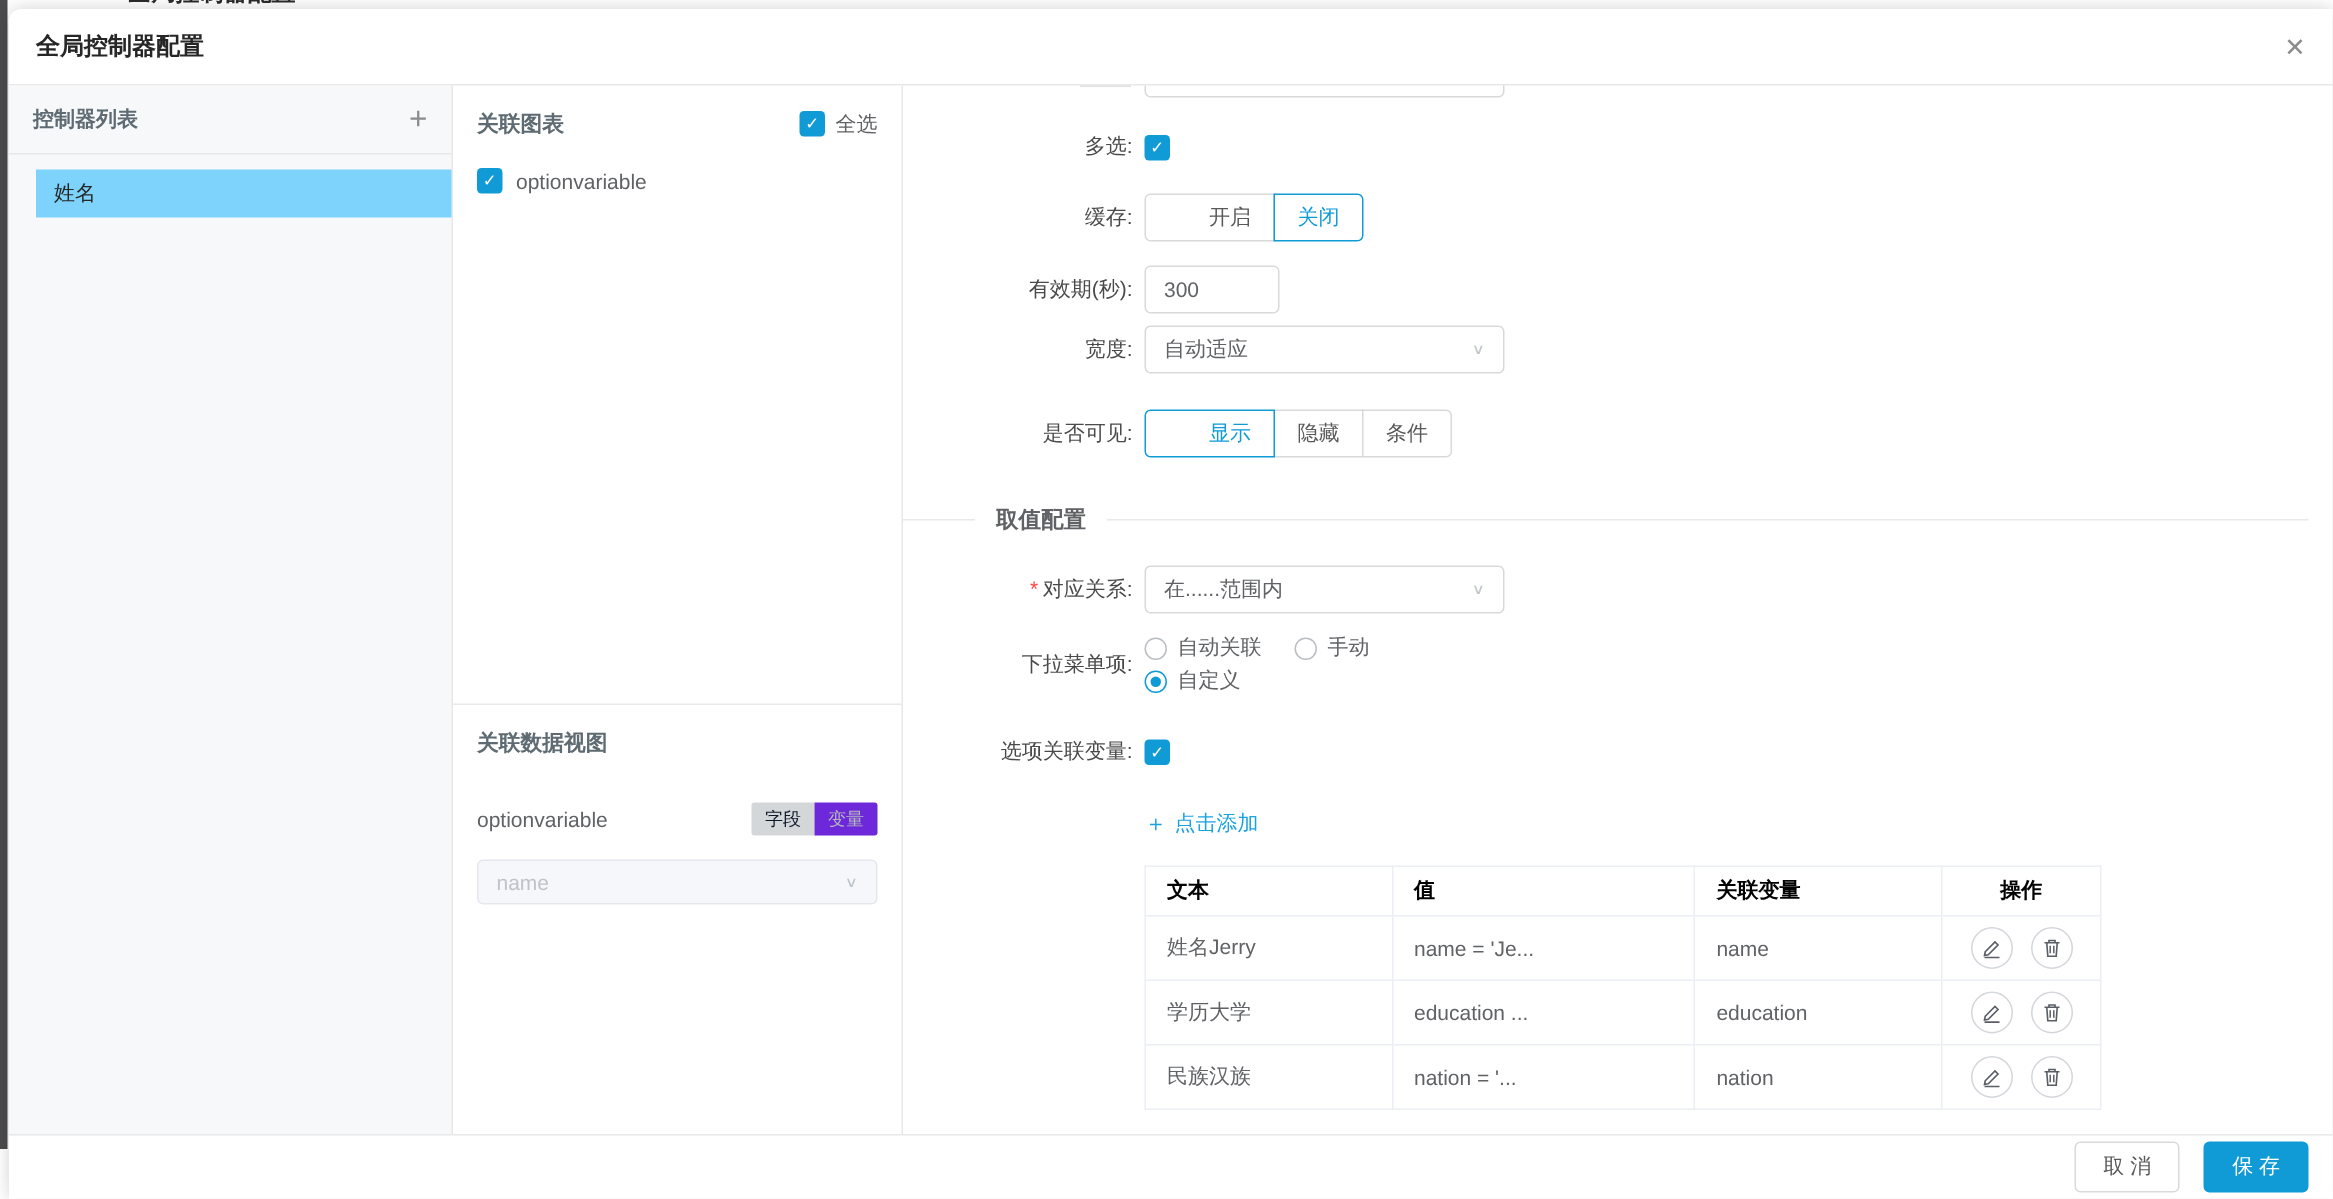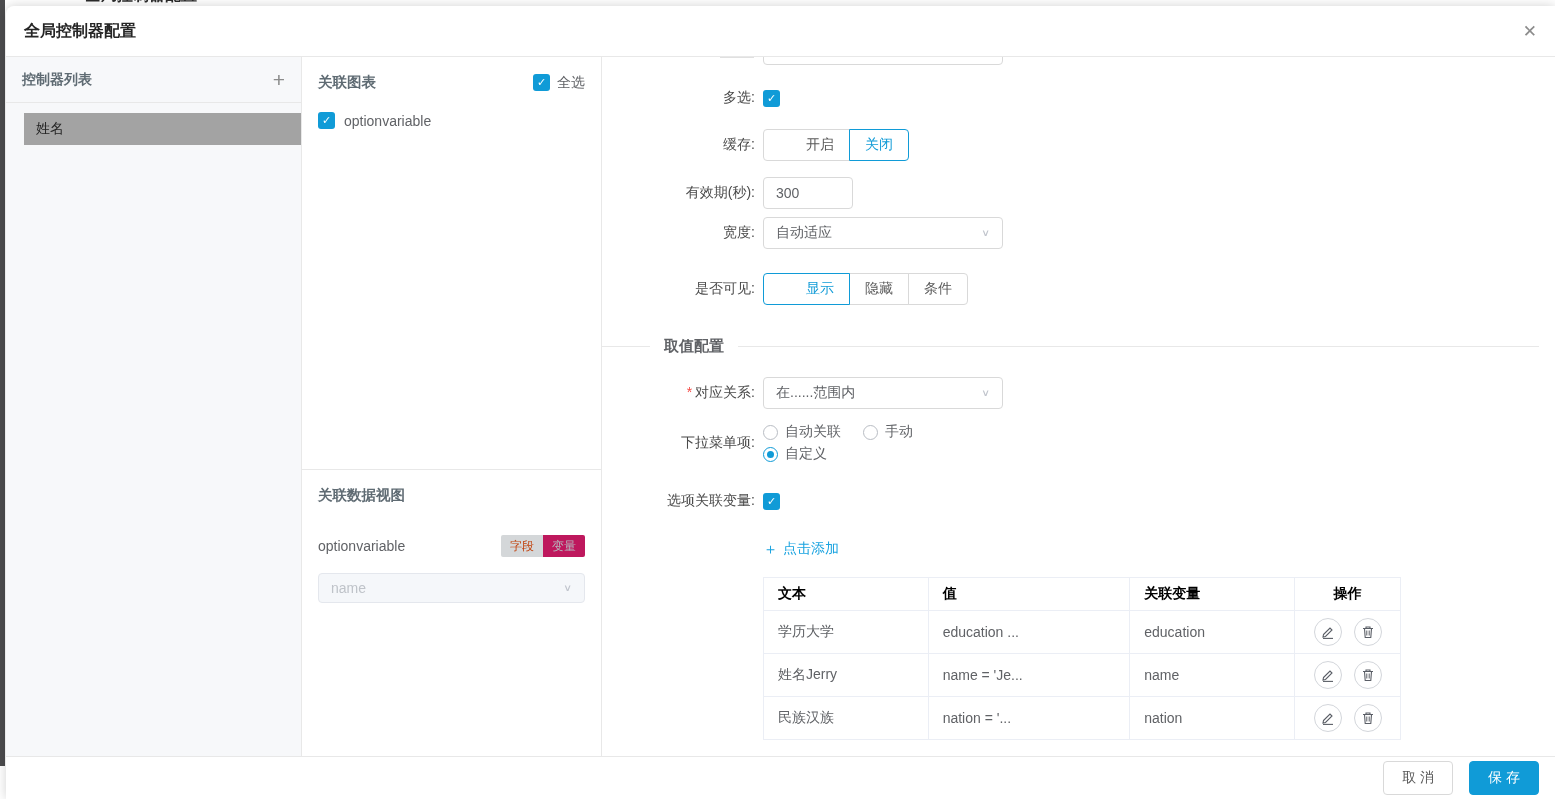--- a/index.html
+++ b/index.html
@@ -16,39 +16,39 @@
   .modal-title { font-size:16px; font-weight:700; color:#262626; }
   .close-x { margin-left:auto; font-size:17px; color:#8c8c8c; cursor:pointer; line-height:1; }
 
   .modal-body { position:absolute; top:51px; bottom:43px; left:0; right:0; display:flex; }
 
   
   .left-panel { width:296px; background:#f7f8fa; border-right:1px solid #e8e8e8; position:relative; }
   .lp-header { height:46px; display:flex; align-items:center; padding:0 16px; border-bottom:1px solid #e8e8e8; }
   .lp-title { color:#5f6b73; font-weight:600;font-family:Liberation Mono, monospace; }
   .plus-icon { margin-left:auto; font-size:21px; color:#8c8c8c; font-weight:400; cursor:pointer; line-height:1; }
-  .lp-item { position:absolute; left:18px; right:0; top:56px; height:32px; background:#a3a3a3; display:flex; align-items:center; padding-left:12px; color:#262626; cursor:pointer; }
+  .lp-item { position:absolute; left:18px; right:0; top:56px; height:32px; background:#7dd3fc; display:flex; align-items:center; padding-left:12px; color:#262626; cursor:pointer; }
 
   
   .mid-panel { width:300px; border-right:1px solid #e8e8e8; display:flex; flex-direction:column; }
   .mp-sec1 { height:413px; border-bottom:1px solid #e8e8e8; padding:16px; }
   .mp-sec2 { flex:1; padding:16px; }
   .mp-head { display:flex; align-items:center; }
   .mp-title { color:#5f6b73; font-weight:600; font-size:14.5px; }
   .mp-selectall { margin-left:auto; display:flex; align-items:center; gap:7px; color:#606266; cursor:pointer; }
   .chart-item { margin-top:20px; display:flex; align-items:center; gap:9px; color:#606266; }
 
   .cb { width:17px; height:17px; border-radius:3px; background:#109bd7; color:#fff; font-size:11px; font-weight:700; display:inline-flex; align-items:center; justify-content:center; flex:0 0 auto; cursor:pointer; }
 
   .dv-row { margin-top:30px; display:flex; align-items:center; }
   .dv-name { color:#606266; }
   .chips { margin-left:auto; display:flex; }
   .chip { height:22px; padding:0 9px; font-size:12px; display:flex; align-items:center; }
-  .chip.on { background:#d4d7d9; color:#c2410c; border-radius:2px 0 0 2px; }
-  .chip.off { background:#be185d; color:#b4b8bd; border-radius:0 2px 2px 0; }
+  .chip.on { background:#d4d7d9; color:#0f172a; border-radius:2px 0 0 2px; }
+  .chip.off { background:#6d28d9; color:#b4b8bd; border-radius:0 2px 2px 0; }
   .dv-select { margin-top:16px; height:30px; border:1px solid #e4e7ed; background:#f5f7fa; border-radius:4px; display:flex; align-items:center; padding:0 12px; color:#bfc3c9; }
   .chev { margin-left:auto; color:#c0c4cc; font-size:12px; transform:scaleY(.8); }
 
   
   .right-panel { flex:1; position:relative; overflow:hidden; }
   .frow { position:absolute; left:0; display:flex; align-items:center; }
   .flabel { width:153px; text-align:right; color:#4a4a4a; flex:0 0 auto; }
   .fctrl { margin-left:8px; display:flex; align-items:center; }
   .req { color:#f54a45; margin-right:3px; }
 
@@ -251,45 +251,45 @@
         <thead>
           <tr>
             <th class="col-text">文本</th>
             <th class="col-val">值</th>
             <th class="col-var">关联变量</th>
             <th class="col-op">操作</th>
           </tr>
         </thead>
         <tbody>
           <tr>
+            <td>姓名Jerry</td>
+            <td>name = 'Je...</td>
+            <td>name</td>
+            <td>
+                <span class="op-cell">
+              <span class="icon-btn">
+                    <svg width="14" height="14" viewBox="0 0 14 14">
+                      <path d="M2.5 9.5 L9 3 L11 5 L4.5 11.5 L2 12 Z" fill="none" stroke="#5a5e66" stroke-width="1.1"></path>
+                      <line x1="2" y1="13.4" x2="12" y2="13.4" stroke="#5a5e66" stroke-width="1.1"></line>
+                    </svg>
+                  </span>
+              <span class="icon-btn">
+                    <svg width="14" height="14" viewBox="0 0 14 14">
+                      <path d="M2 3.5 H12 M5 3.5 V2 H9 V3.5 M3.5 3.5 L4.2 12.5 H9.8 L10.5 3.5" fill="none" stroke="#5a5e66" stroke-width="1.1"></path>
+                      <line x1="5.8" y1="5.5" x2="5.8" y2="10.5" stroke="#5a5e66" stroke-width="1"></line>
+                      <line x1="8.2" y1="5.5" x2="8.2" y2="10.5" stroke="#5a5e66" stroke-width="1"></line>
+                    </svg>
+                  </span>
+            </span>
+              </td>
+          </tr>
+          <tr>
             <td>学历大学</td>
             <td>education ...</td>
             <td>education</td>
-            <td>
-                <span class="op-cell">
-              <span class="icon-btn">
-                    <svg width="14" height="14" viewBox="0 0 14 14">
-                      <path d="M2.5 9.5 L9 3 L11 5 L4.5 11.5 L2 12 Z" fill="none" stroke="#5a5e66" stroke-width="1.1"></path>
-                      <line x1="2" y1="13.4" x2="12" y2="13.4" stroke="#5a5e66" stroke-width="1.1"></line>
-                    </svg>
-                  </span>
-              <span class="icon-btn">
-                    <svg width="14" height="14" viewBox="0 0 14 14">
-                      <path d="M2 3.5 H12 M5 3.5 V2 H9 V3.5 M3.5 3.5 L4.2 12.5 H9.8 L10.5 3.5" fill="none" stroke="#5a5e66" stroke-width="1.1"></path>
-                      <line x1="5.8" y1="5.5" x2="5.8" y2="10.5" stroke="#5a5e66" stroke-width="1"></line>
-                      <line x1="8.2" y1="5.5" x2="8.2" y2="10.5" stroke="#5a5e66" stroke-width="1"></line>
-                    </svg>
-                  </span>
-            </span>
-              </td>
-          </tr>
-          <tr>
-            <td>姓名Jerry</td>
-            <td>name = 'Je...</td>
-            <td>name</td>
             <td>
                 <span class="op-cell">
               <span class="icon-btn">
                     <svg width="14" height="14" viewBox="0 0 14 14">
                       <path d="M2.5 9.5 L9 3 L11 5 L4.5 11.5 L2 12 Z" fill="none" stroke="#5a5e66" stroke-width="1.1"></path>
                       <line x1="2" y1="13.4" x2="12" y2="13.4" stroke="#5a5e66" stroke-width="1.1"></line>
                     </svg>
                   </span>
               <span class="icon-btn">
                     <svg width="14" height="14" viewBox="0 0 14 14">

